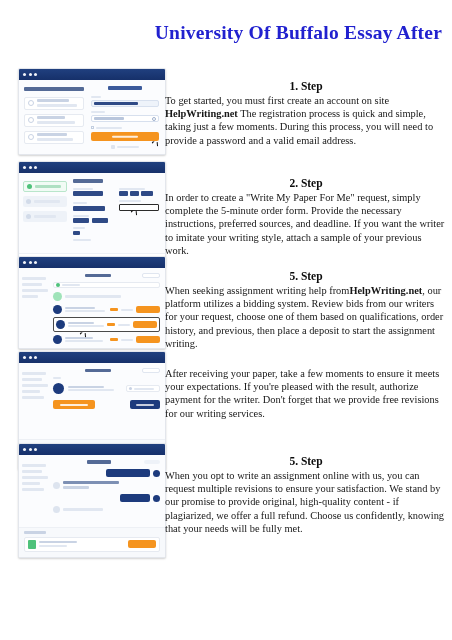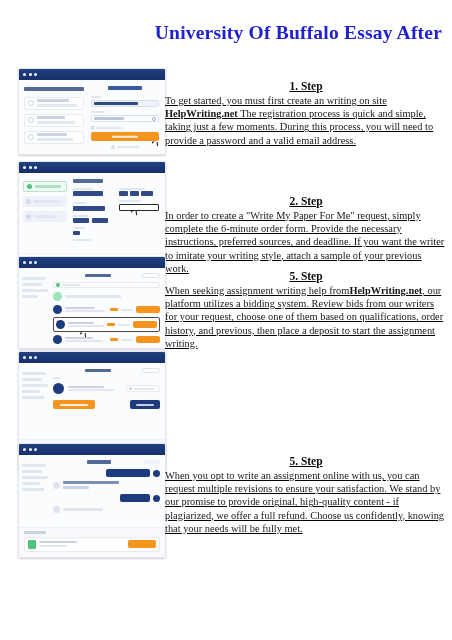--- a/index.html
+++ b/index.html
@@ -18,21 +18,21 @@
     font-family: "Liberation Serif", serif;
     font-weight: bold;
     font-size: 19.5px;
     letter-spacing: .2px;
     color: #2121cf;
   }
 
   
   .row { position: absolute; left: 0; width: 452px; }
   .shot-wrap { position: absolute; left: 18px; width: 148px; }
-  .text-col { position: absolute; left: 165px; width: 282px; text-decoration: underline; }
+  .text-col { position: absolute; left: 165px; width: 282px; }
 
   .step-head {
     text-align: center;
     font-weight: bold;
     font-size: 11.5px;
     color: #0c0c0c;
     margin-bottom: 2px;
     font-family: "Liberation Serif", serif;
   }
   .step-body {
@@ -153,21 +153,21 @@
               <span style="width:4px;height:4px;background:#dde4ef;border-radius:1px;"></span>
               <span class="bar lt" style="width:22px;height:2px;"></span>
             </div>
           </div>
         </div>
       </div>
     </div>
 
     <div class="text-col" style="top:12px;">
       <div class="step-head">1. Step</div>
-      <div class="step-body"><span>To get started, you must first create an writing on site </span><b>HelpWriting.net</b><span> The registration process is quick and simple, taking just a few moments. During this process, you will need to provide a password and a valid email address.</span></div>
+      <div class="step-body"><span>To get started, you must first create an account on site </span><b>HelpWriting.net</b><span> The registration process is quick and simple, taking just a few moments. During this process, you will need to provide a password and a valid email address.</span></div>
     </div>
   </div>
 
   <div class="row" style="top:161px;">
 
     <div class="shot-wrap">
       <div class="browser">
         <div class="titlebar">
           <span class="dot"></span>
           <span class="dot"></span>
@@ -236,23 +236,23 @@
         <div style="height:13px;border-top:1px solid #edf0f5;display:flex;align-items:center;justify-content:flex-end;gap:6px;padding:0 5px;background:#fff;">
           <span class="bar dk" style="width:26px;"></span>
           <span class="bar vdk" style="width:9px;"></span>
           <span class="orange" style="width:30px;height:8px;display:flex;align-items:center;justify-content:center;">
             <span style="width:18px;height:2px;background:rgba(255,255,255,.85);border-radius:1px;"></span>
           </span>
         </div>
       </div>
     </div>
 
-    <div class="text-col" style="top:34px;">
+    <div class="text-col" style="top:16px;">
       <div class="step-head">2. Step</div>
-      <div class="step-body">In order to create a "Write My Paper For Me" request, simply complete the 6-minute order form. Provide the necessary instructions, preferred sources, and deadline. If you want the writer to imitate your writing style, attach a sample of your previous work.</div>
+      <div class="step-body">In order to create a "Write My Paper For Me" request, simply complete the 5-minute order form. Provide the necessary instructions, preferred sources, and deadline. If you want the writer to imitate your writing style, attach a sample of your previous work.</div>
     </div>
   </div>
 
   <div class="row" style="top:256px;">
 
     <div class="shot-wrap">
       <div class="browser">
         <div class="titlebar">
           <span class="dot"></span>
           <span class="dot"></span>
@@ -378,20 +378,21 @@
               <span class="bar lt" style="width:30px;height:2px;"></span>
             </span>
             <span class="orange" style="width:28px;height:8px;"></span>
             <span class="cursor" style="right:14px;bottom:-4px;"></span>
           </div>
         </div>
       </div>
     </div>
 
     <div class="text-col" style="top:16px;">
+      <div class="step-body">After receiving your paper, take a few moments to ensure it meets your expectations. If you're pleased with the result, authorize payment for the writer. Don't forget that we provide free revisions for our writing services.</div>
     </div>
   </div>
 
   <div class="row" style="top:443px;">
 
     <div class="shot-wrap">
       <div class="browser">
         <div class="titlebar">
           <span class="dot"></span>
           <span class="dot"></span>

